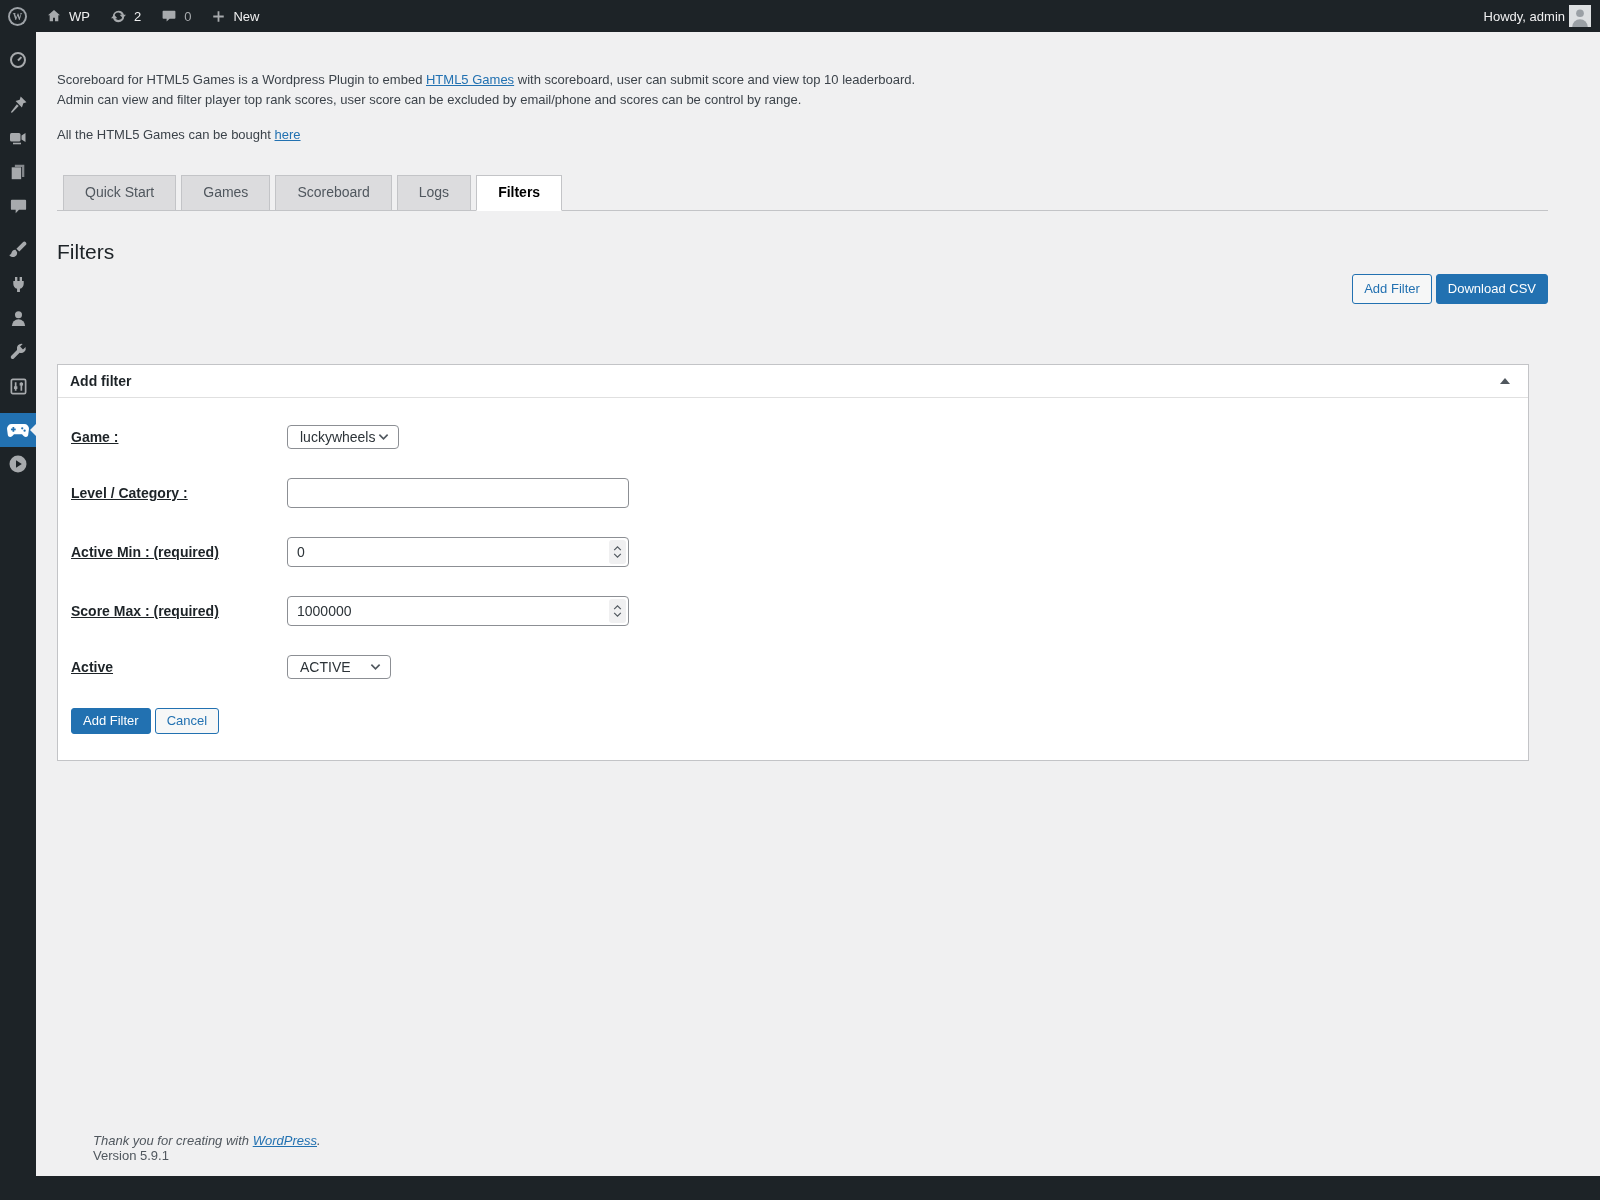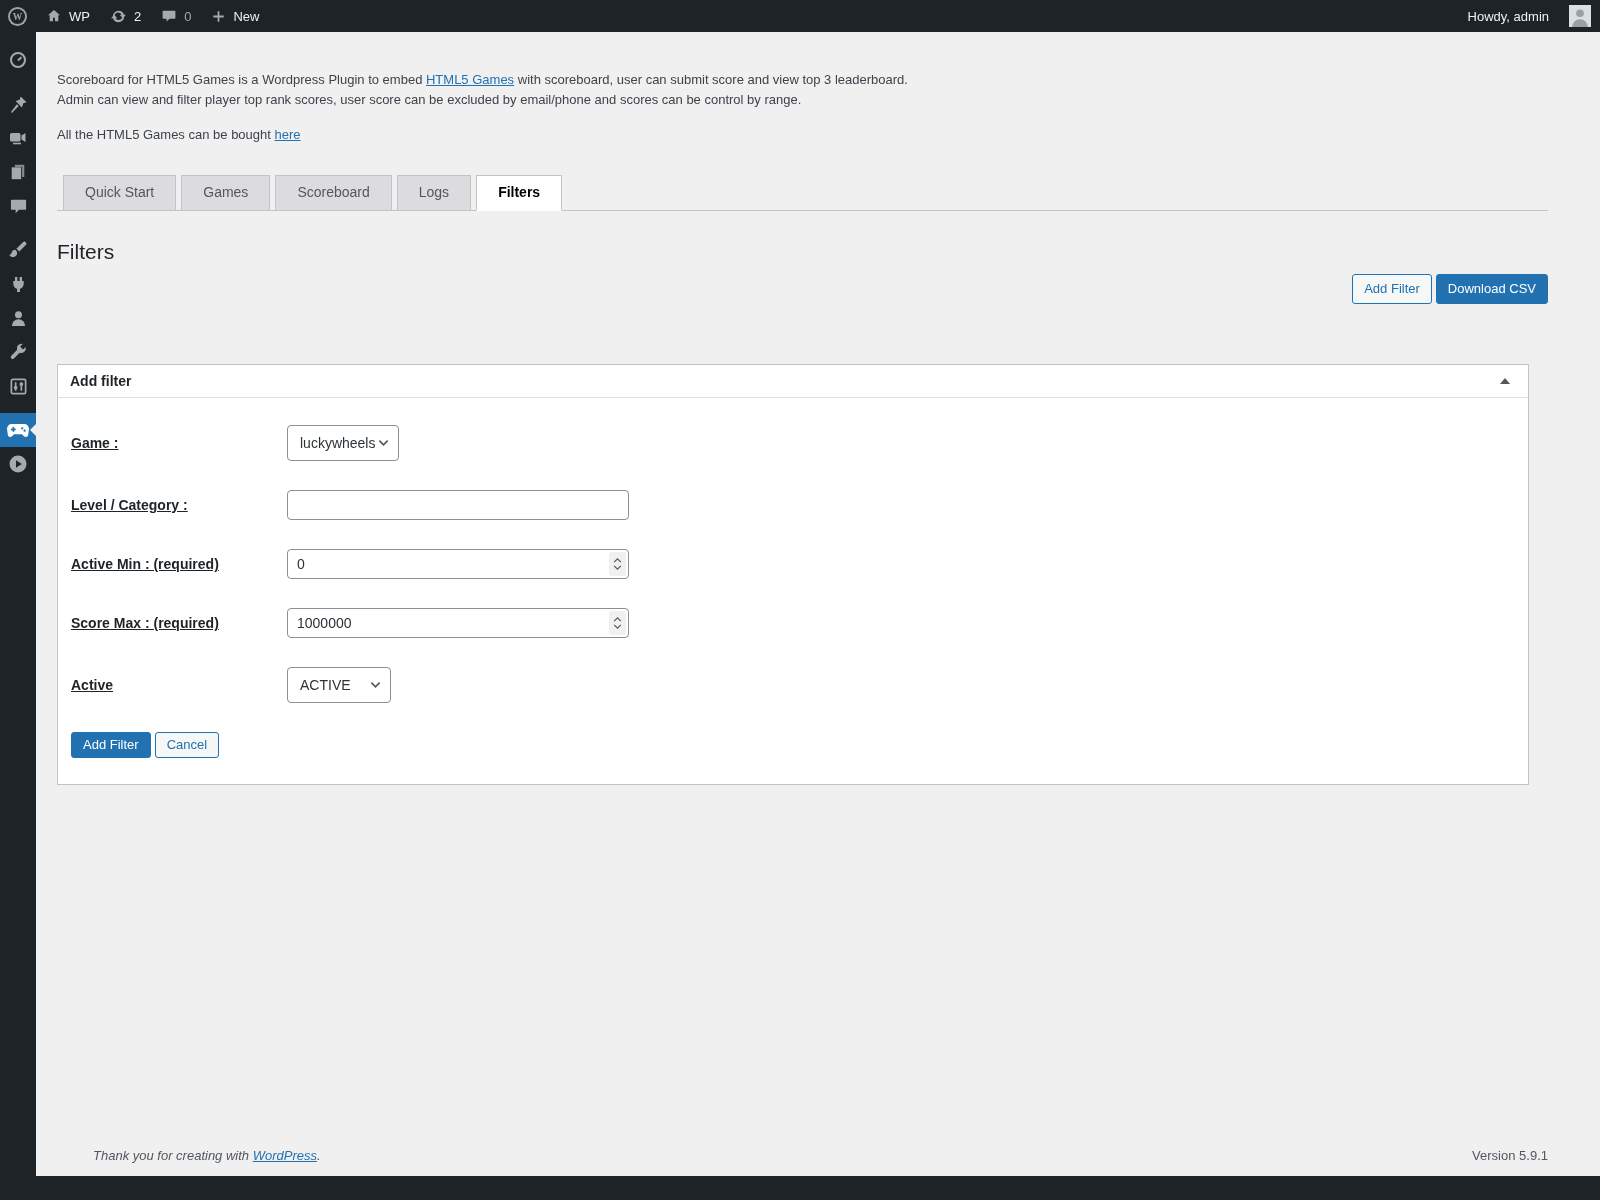--- a/index.html
+++ b/index.html
@@ -14,21 +14,21 @@
   
   #admin-bar {
     position:absolute; top:0; left:0; width:1600px; height:32px;
     background:#1d2327; color:#f0f0f1; display:flex; align-items:center;
     font-size:13px; z-index:20;
   }
   .ab-item { display:flex; align-items:center; gap:7px; padding:0 10px; height:32px; cursor:pointer; color:#f0f0f1; }
   .ab-logo { padding:0 8px 0 7px; }
   .ab-icon { display:flex; color:#a7aaad; }
   .dim { color:#a7aaad; }
-  .ab-right { margin-left:auto; display:flex; align-items:center; gap:20px; padding-right:9px; cursor:pointer; }
+  .ab-right { margin-left:auto; display:flex; align-items:center; gap:4px; padding-right:9px; cursor:pointer; }
   .avatar { width:22px; height:22px; display:block; }
 
   
   #side-menu {
     position:absolute; top:32px; left:0; bottom:0; width:36px;
     background:#1d2327; padding-top:11px;
   }
   .menu-item { width:36px; height:34px; display:flex; align-items:center; justify-content:center; color:#a7aaad; cursor:pointer; }
   .menu-sep { height:10px; }
   .menu-item.active { background:#2271b1; color:#fff; position:relative; }
@@ -72,41 +72,41 @@
   .panel-header { display:flex; align-items:center; justify-content:space-between; padding:8px 12px; border-bottom:1px solid #e0e0e0; }
   .panel-title { font-size:14px; font-weight:600; color:#1d2327; }
   .toggle-up {
     width:0; height:0; border-left:5px solid transparent; border-right:5px solid transparent;
     border-bottom:6px solid #50575e; margin-right:6px; cursor:pointer;
   }
   .panel-body { padding:27px 12px 26px 13px; }
   .form-row { display:flex; align-items:center; margin-bottom:29px; }
   .form-label { width:216px; font-size:14px; font-weight:600; color:#1d2327;text-decoration:underline; }
   .fake-select {
-    height:36px; border:1px solid #8c8f94; border-radius:4px; background:#fff;
+    height:24px; border:1px solid #8c8f94; border-radius:4px; background:#fff;
     display:inline-flex; align-items:center; justify-content:space-between;
     padding:0 9px 0 12px; font-size:14px; color:#2c3338; cursor:pointer;
   }
   .w-game { width:112px; }
   .w-active { width:104px; }
   .input-wrap { position:relative; width:342px; height:30px; border:1px solid #8c8f94; border-radius:4px; background:#fff; }
   .input-wrap input {
     width:100%; height:100%; border:none; outline:none; background:transparent;
     font-size:14px; padding:0 9px; color:#2c3338; font-family:inherit;
   }
   .num-spinner {
     position:absolute; right:2px; top:2px; width:17px; height:24px; background:#f0f0f1; border-radius:3px;
     display:flex; flex-direction:column; align-items:center; justify-content:center; gap:2px; cursor:pointer;
   }
   .panel-buttons { display:flex; gap:4px; margin-top:1px; }
 
   
   .footer {
-    position:absolute; left:57px; right:52px; bottom:13px;
-    display:flex; justify-content:space-between; font-size:13px; color:#50575e;
+    position:absolute; left:57px; right:44px; bottom:13px;
+    display:flex; justify-content:space-between; font-size:13px; color:#50575e;flex-direction:column;
   }
   .thanks { font-style:italic; }
 </style>
 </head>
 <body>
 
 <div id="admin-bar">
   <div class="ab-item ab-logo">
     <svg class="avatar-ignore" viewBox="0 0 20 20" width="21" height="21">
         <circle cx="10" cy="10" r="9" fill="#9ea3a8"></circle>
@@ -234,21 +234,21 @@
         <circle cx="10" cy="10" r="8.5" fill="currentColor"></circle>
         <path d="M8 6.3l5.8 3.7L8 13.7z" fill="#1d2327"></path>
       </svg>
   </div>
 </div>
 
 <div id="content">
   <div class="inner">
 
     <p class="desc">
-      <span>Scoreboard for HTML5 Games is a Wordpress Plugin to embed </span><a>HTML5 Games</a><span> with scoreboard, user can submit score and view top 3 leaderboard.</span><br>
+      <span>Scoreboard for HTML5 Games is a Wordpress Plugin to embed </span><a>HTML5 Games</a><span> with scoreboard, user can submit score and view top 10 leaderboard.</span><br>
       <span>Admin can view and filter player top rank scores, user score can be excluded by email/phone and scores can be control by range.</span>
     </p>
 
     <p class="bought">
       <span>All the HTML5 Games can be bought </span><a>here</a>
     </p>
 
     <div class="tabs">
       <div class="tab">Quick Start</div>
       <div class="tab">Games</div>

